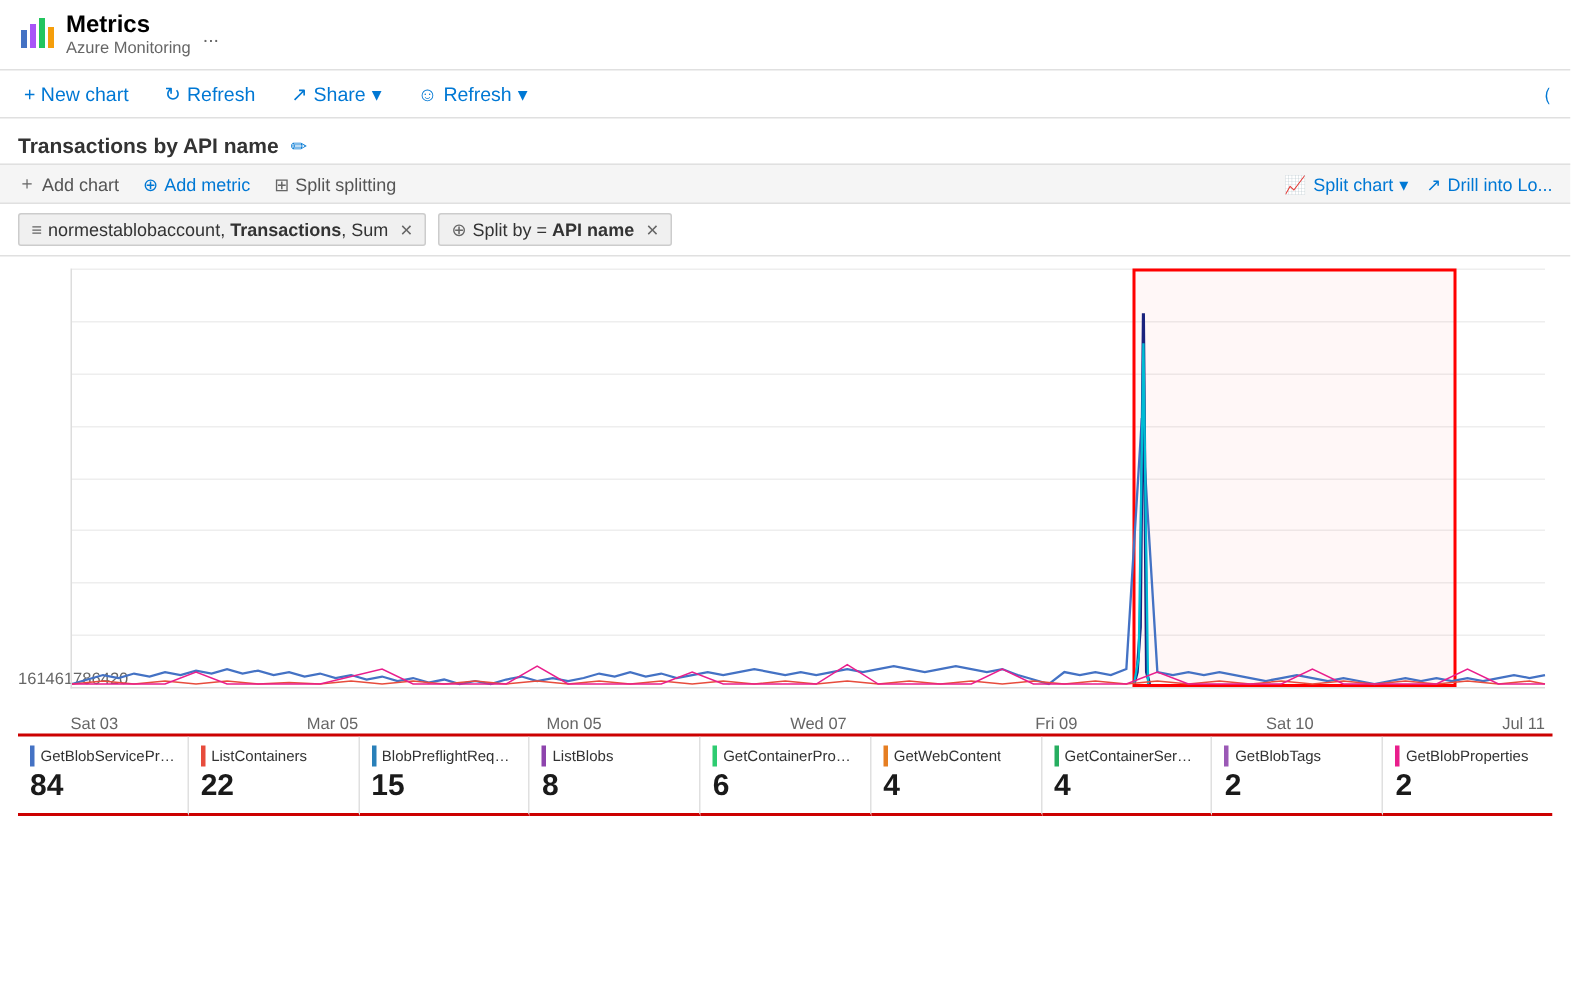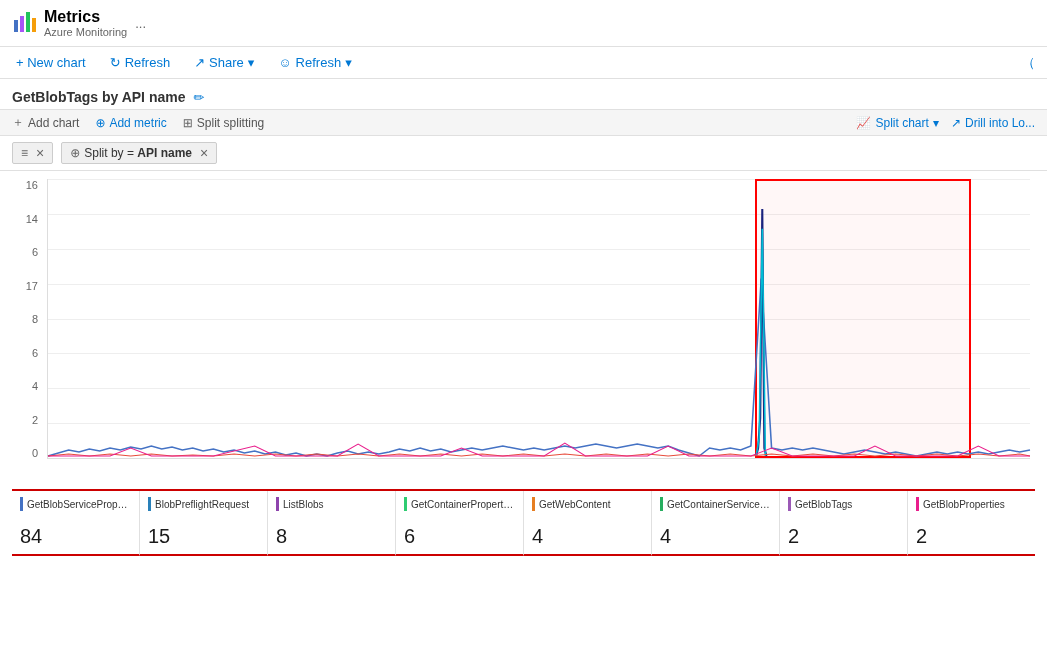--- a/index.html
+++ b/index.html
@@ -30,38 +30,38 @@
     
     
     .pills-row { display: flex; align-items: center; padding: 6px 12px; gap: 8px; border-bottom: 1px solid #e0e0e0; }
     .pill { display: flex; align-items: center; gap: 4px; background: #f0f0f0; border: 1px solid #ccc; border-radius: 2px; padding: 3px 8px; font-size: 12px; cursor: pointer; }
     .pill-close { margin-left: 4px; color: #666; cursor: pointer; font-size: 14px; line-height: 1; }
     .pill-icon { color: #666; font-size: 12px; }
     
     
     .chart-area { position: relative; flex: 1; padding: 8px 12px 0 12px; }
     .chart-wrapper { position: relative; height: 310px; }
-    .y-axis { position: absolute; left: 0; top: 0; bottom: 30px; width: 30px; display: flex; flex-direction: column; justify-content: space-between; align-items: flex-end; padding-right: 4px; }
+    .y-axis { position: absolute; left: 0; top: 0; bottom: 30px; width: 30px; display: flex; flex-direction: row; justify-content: space-between; align-items: flex-end; padding-right: 4px; }
     .y-label { font-size: 11px; color: #666; }
     .chart-plot { position: absolute; left: 35px; right: 5px; top: 0; bottom: 30px; border-left: 1px solid #ddd; border-bottom: 1px solid #ddd; }
     .grid-line { position: absolute; left: 0; right: 0; border-top: 1px solid #eee; }
     .x-axis { position: absolute; bottom: 0; left: 35px; right: 5px; display: flex; justify-content: space-between; padding-top: 4px; }
     .x-label { font-size: 11px; color: #666; }
     
     
     .selection-box { position: absolute; border: 2px solid red; background: rgba(255,0,0,0.03); pointer-events: none; }
     
     
     .legend-row { display: flex; border-top: 2px solid #c00; margin: 0 12px; overflow: hidden; }
     .legend-card { flex: 1; padding: 6px 8px; border-right: 1px solid #e0e0e0; border-bottom: 2px solid #c00; min-width: 0; }
     .legend-card:last-child { border-right: none; }
     .legend-header { display: flex; align-items: center; gap: 4px; margin-bottom: 2px; }
     .legend-color { width: 3px; height: 14px; flex-shrink: 0; }
     .legend-name { font-size: 10px; color: #333; white-space: nowrap; overflow: hidden; text-overflow: ellipsis; }
-    .legend-value { font-size: 20px; font-weight: 400; color: #1a1a1a; margin-top: 14px; }
+    .legend-value { font-size: 20px; font-weight: 700; color: #1a1a1a; margin-top: 2px; }
     
     
     svg { overflow: visible; }
   </style>
 </head>
 <body>
 
 <div class="header">
   <div class="header-icon">
     <svg width="24" height="24" viewBox="0 0 24 24">
@@ -92,21 +92,21 @@
   <button class="toolbar-btn">
     <span style="color:#0078d4;">☺</span>
     <span>Refresh</span>
     <span>▾</span>
   </button>
   <div style="flex:1;"></div>
   <div style="color:#0078d4;cursor:pointer;">（</div>
 </div>
 
 <div class="chart-title-bar">
-  <span class="chart-title">GetBlobTags by API name</span>
+  <span class="chart-title">Transactions by API name</span>
   <span class="edit-icon">✏</span>
 </div>
 
 <div class="chart-controls">
   <div class="chart-controls-left">
     <button class="ctrl-btn">
       <span style="color:#666;">＋</span>
       <span>Add chart</span>
     </button>
     <button class="ctrl-btn ctrl-btn-blue">
@@ -127,20 +127,21 @@
     <button class="ctrl-btn ctrl-btn-blue">
       <span>↗</span>
       <span>Drill into Lo...</span>
     </button>
   </div>
 </div>
 
 <div class="pills-row">
   <div class="pill">
     <span class="pill-icon">≡</span>
+    <span>normestablobaccount, <strong>Transactions</strong>, Sum</span>
     <span class="pill-close">×</span>
   </div>
   <div class="pill">
     <span class="pill-icon">⊕</span>
     <span>Split by = <strong>API name</strong></span>
     <span class="pill-close">×</span>
   </div>
 </div>
 
 <div class="chart-area">
@@ -178,33 +179,49 @@
         <polyline fill="none" stroke="#1a237e" stroke-width="2" points="685,278 687,270 689,240 691,30 693,270 695,278"></polyline>
 
         <polyline fill="none" stroke="#00bcd4" stroke-width="1.5" points="685,278 688,260 691,50 694,278"></polyline>
 
         <polyline fill="none" stroke="#e74c3c" stroke-width="1" points="0,278 20,276 40,278 60,276 80,278 100,276 120,278 140,277 160,278 180,276 200,278 220,276 240,278 260,276 280,278 300,276 320,278 340,276 360,278 380,276 400,278 420,276 440,278 460,276 480,278 500,276 520,278 540,276 560,278 580,276 600,278 620,276 640,278 660,276 680,278 700,276 720,278 740,276 760,278 780,276 800,278 820,276 840,278 860,276 880,278 900,276 920,278 940,276 950,278"></polyline>
 
         <polyline fill="none" stroke="#e91e8c" stroke-width="1" points="0,278 60,278 80,270 100,278 160,278 200,268 220,278 280,278 300,266 320,278 380,278 400,270 420,278 480,278 500,265 520,278 580,278 600,268 620,278 680,278 700,270 720,278 780,278 800,268 820,278 880,278 900,268 920,278 950,278"></polyline>
       </svg>
     </div>
 
+    <div class="x-axis">
+      <span class="x-label">Sat 03</span>
+      <span class="x-label">Mar 05</span>
+      <span class="x-label">Mon 05</span>
+      <span class="x-label">Wed 07</span>
+      <span class="x-label">Fri 09</span>
+      <span class="x-label">Sat 10</span>
+      <span class="x-label">Jul 11</span>
+    </div>
   </div>
 </div>
 
 <div class="legend-row" id="legend-row">
 <div class="legend-card">
     <div class="legend-header">
       <div class="legend-color" style="background:#4472c4;"></div>
       <span class="legend-name">GetBlobServiceProper...</span>
     </div>
     <div class="legend-value">84</div>
   </div>
     <div class="legend-card">
     <div class="legend-header">
+      <div class="legend-color" style="background:#e74c3c;"></div>
+      <span class="legend-name">ListContainers</span>
+    </div>
+    <div class="legend-value">22</div>
+  </div>
+    <div class="legend-card">
+    <div class="legend-header">
       <div class="legend-color" style="background:#2980b9;"></div>
       <span class="legend-name">BlobPreflightRequest</span>
     </div>
     <div class="legend-value">15</div>
   </div>
     <div class="legend-card">
     <div class="legend-header">
       <div class="legend-color" style="background:#8e44ad;"></div>
       <span class="legend-name">ListBlobs</span>
     </div>

